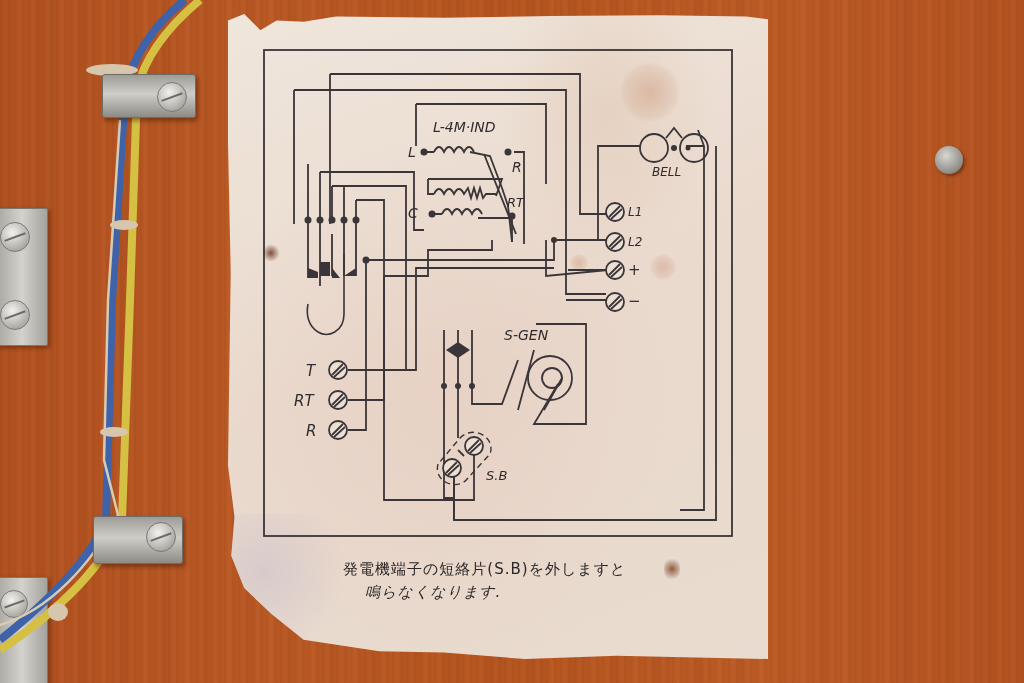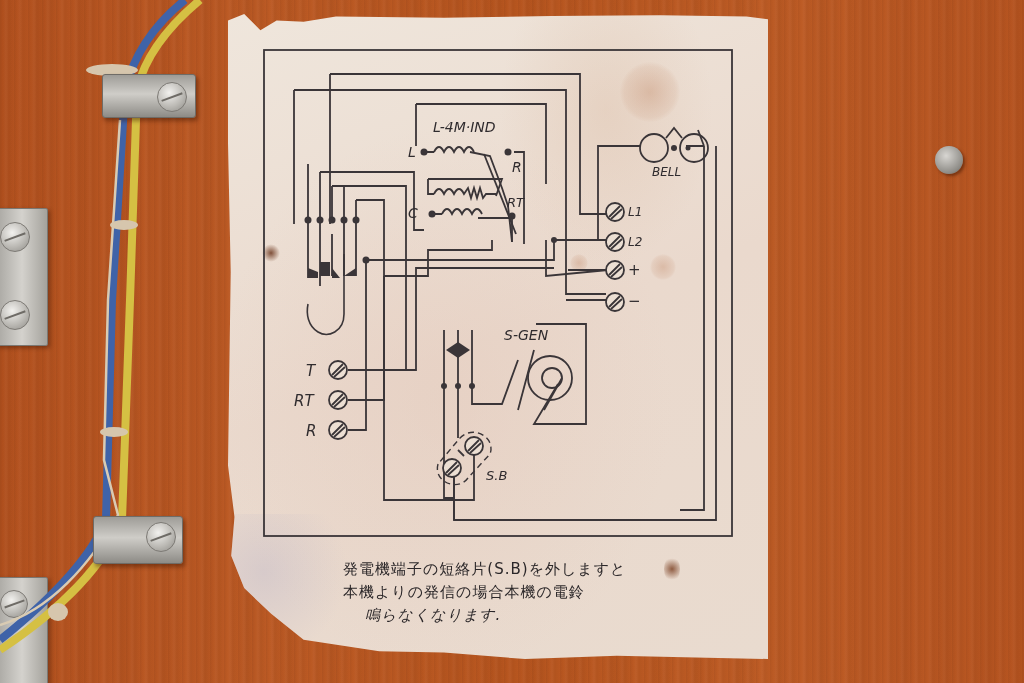--- a/index.html
+++ b/index.html
@@ -265,16 +265,15 @@
     <text class="lbl" x="400" y="292" font-size="15">−</text>
     <text class="lbl" x="78" y="362" font-size="15">T</text>
     <text class="lbl" x="66" y="392" font-size="15">RT</text>
     <text class="lbl" x="78" y="422" font-size="15">R</text>
     <text class="lbl" x="276" y="326" font-size="14">S-GEN</text>
     <text class="lbl" x="258" y="466" font-size="13">S.B</text>
   </svg>
 
   <div id="note">
     <div>発電機端子の短絡片(S.B)を外しますと</div>
-    <div>本機よりの発信の場合本機の電鈴</div>
     <div class="l3">鳴らなくなります.</div>
   </div>
 </div>
 
 </body></html>

